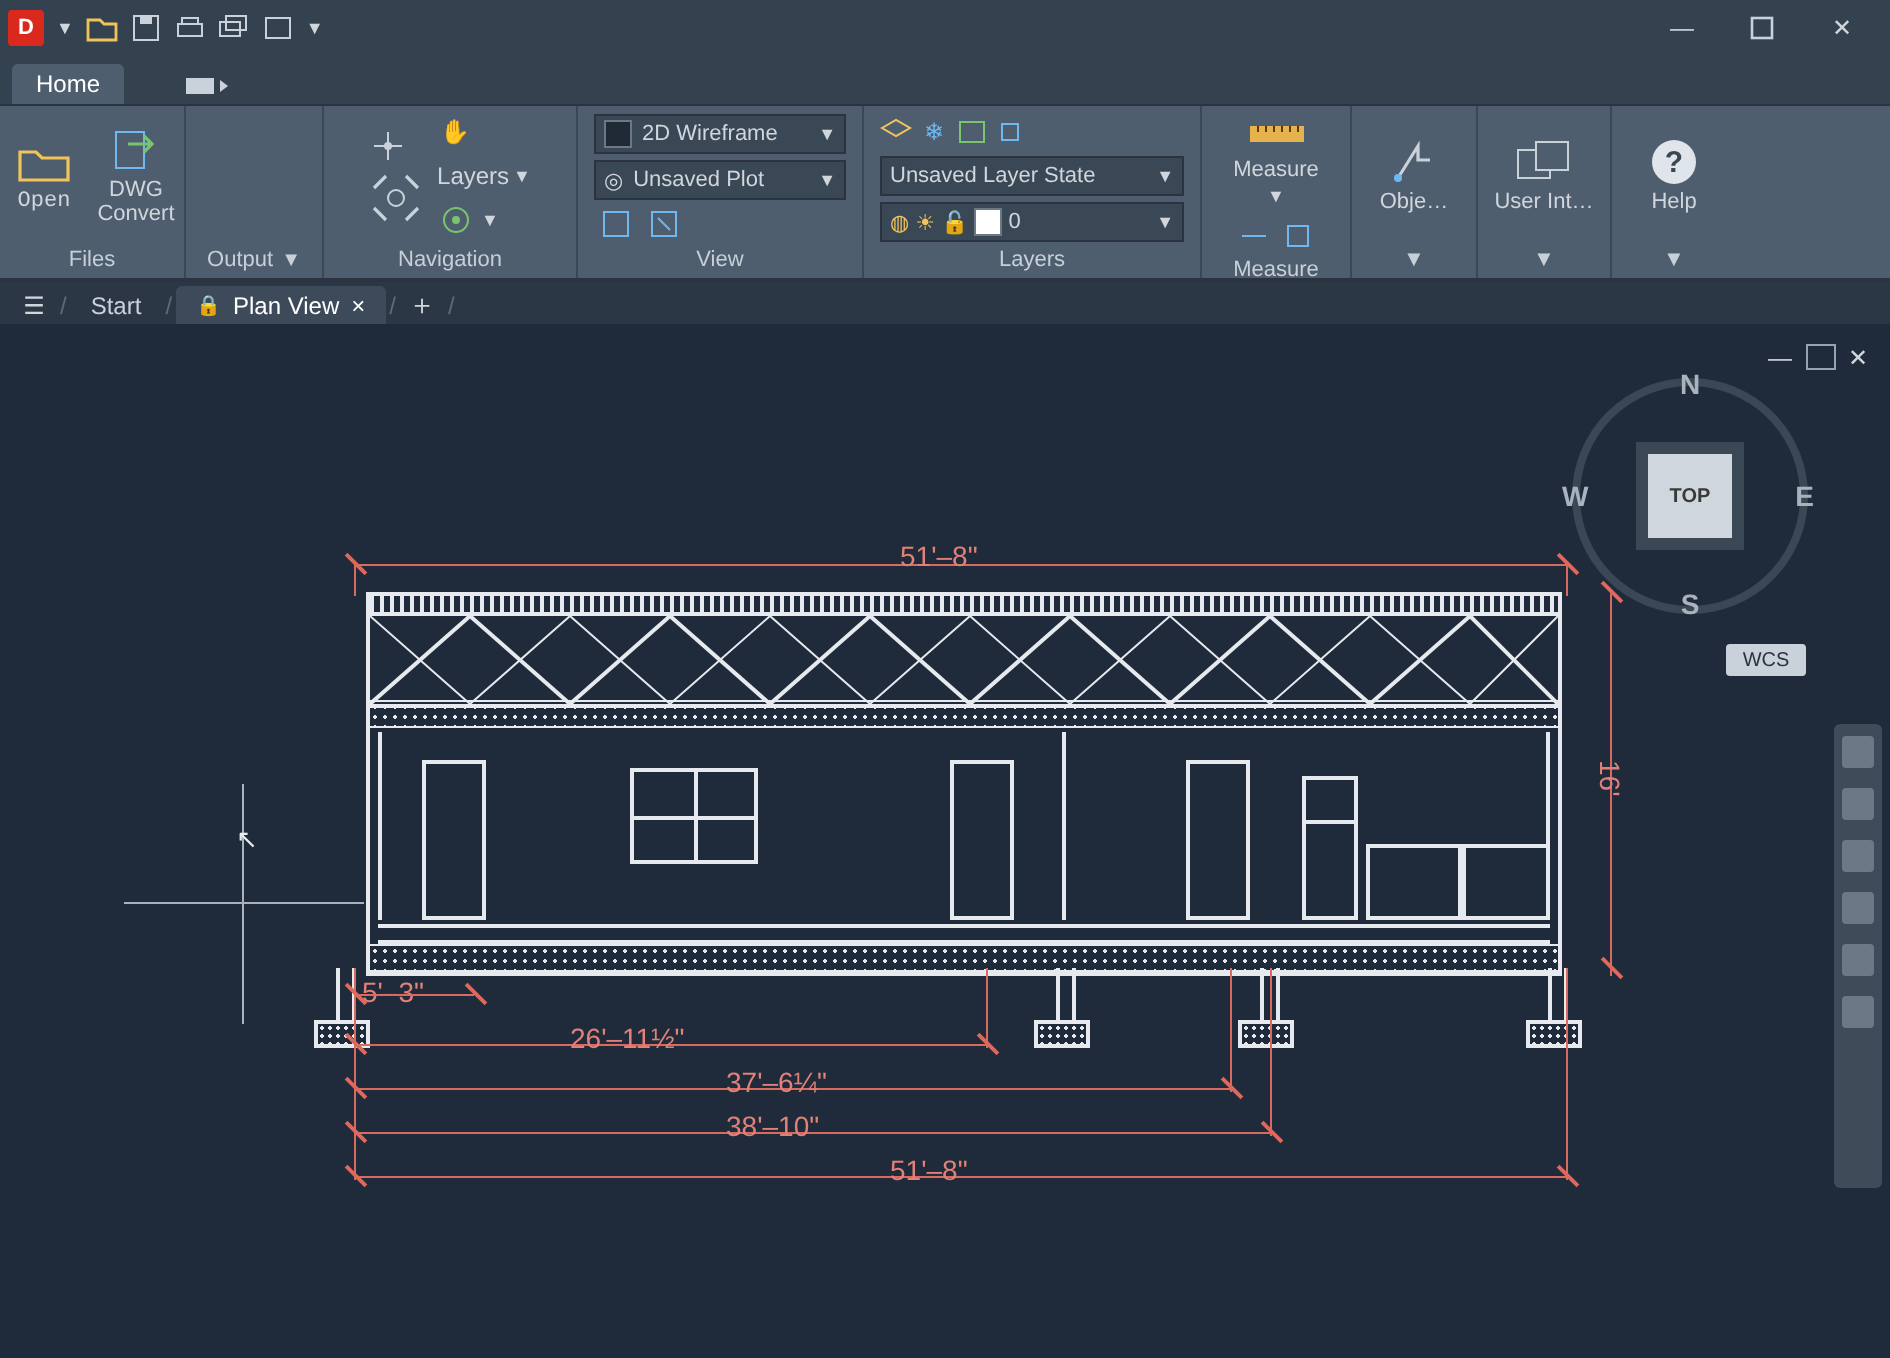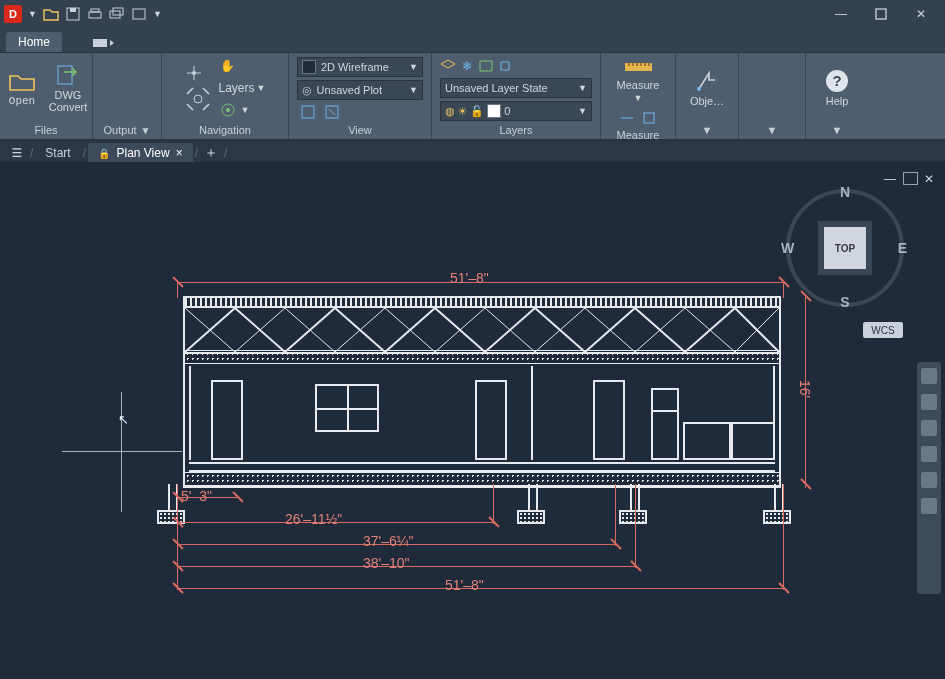--- a/index.html
+++ b/index.html
@@ -379,20 +379,29 @@
             <path d="M4 20 L14 4 L14 11 L20 11" fill="none" stroke="#c9d2db" stroke-width="1.6"></path>
             <circle cx="4" cy="20" r="2" fill="#6fb8f0"></circle>
           </svg>
         </div>
       <span>Obje…</span>
     </div>
     <div class="ptitle">▼</div>
   </div>
 
   <div class="panel" style="width:58px;">
+    <div class="bigbtn">
+      <div class="bicon">
+          <svg width="28" height="22">
+            <rect x="1" y="5" width="16" height="14" fill="none" stroke="#c9d2db"></rect>
+            <rect x="10" y="1" width="16" height="14" fill="#4f5e6f" stroke="#c9d2db"></rect>
+          </svg>
+        </div>
+      <span>User Int…</span>
+    </div>
     <div class="ptitle">▼</div>
   </div>
 
   <div class="panel" style="width:54px; border-right:none;">
     <div class="bigbtn">
       <div class="bicon">
           <svg width="26" height="26">
             <circle cx="13" cy="13" r="11" fill="#dfe5eb"></circle>
             <text x="13" y="18" text-anchor="middle" font-size="15" fill="#3a4856" font-weight="700">?</text>
           </svg>

